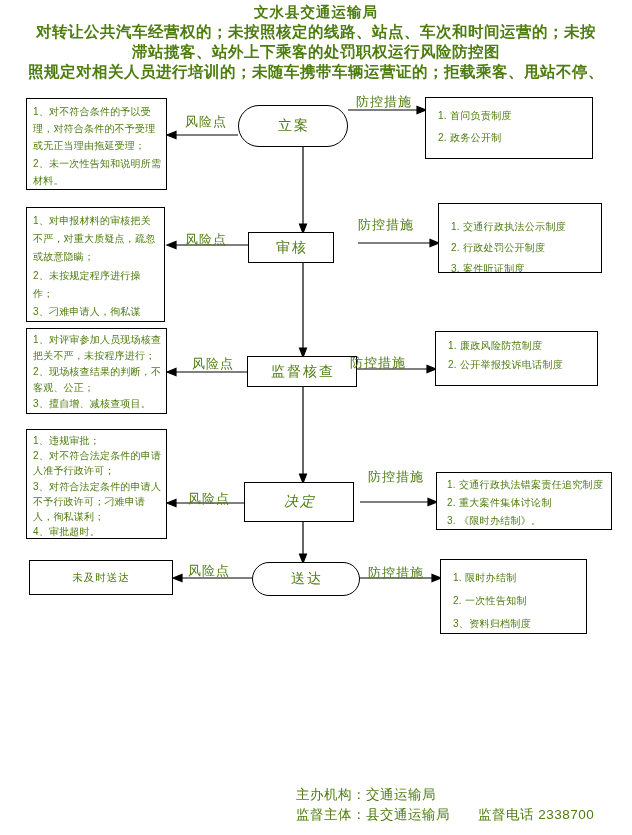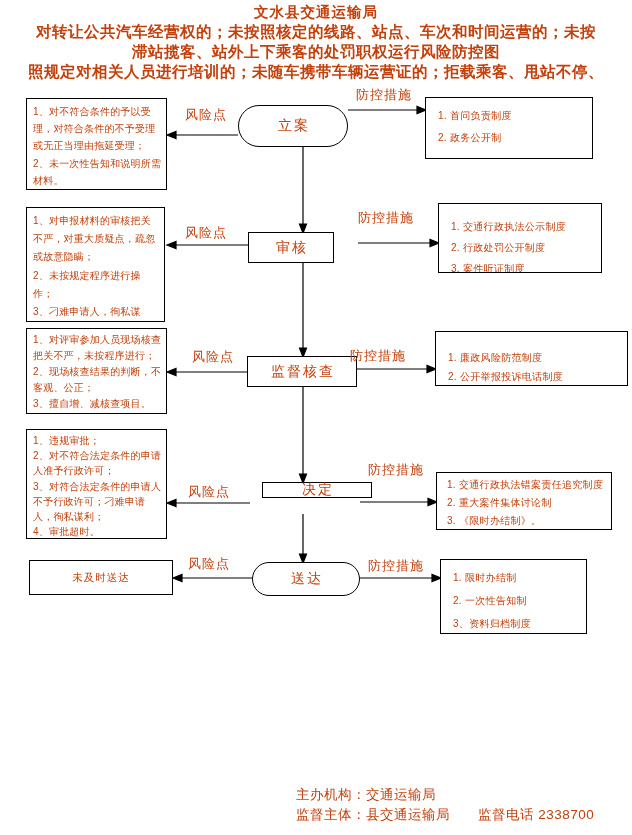--- a/index.html
+++ b/index.html
@@ -1,39 +1,39 @@
 <!DOCTYPE html>
 <html><head>
 <meta charset="utf-8">
 <style>
   html,body{margin:0;padding:0;background:#ffffff;}
   .page{
     position:relative;width:632px;height:835px;background:#ffffff;
-    font-family:"Liberation Sans","DejaVu Sans",sans-serif;color:#c2410c;overflow:hidden;
+    font-family:"Liberation Sans","DejaVu Sans",sans-serif;color:#4d7c0f;overflow:hidden;
   }
   .abs{position:absolute;}
   .doc-title{top:3px;left:0;width:632px;text-align:center;font-size:14.5px;font-weight:bold;letter-spacing:1px;}
   .doc-subtitle{top:22px;left:0;width:632px;text-align:center;font-size:15.5px;font-weight:bold;line-height:20px;letter-spacing:0.5px;}
   .connectors{top:0;left:0;width:632px;height:835px;pointer-events:none;}
   .risk-box{
     border:1.5px solid #000;box-sizing:border-box;background:#fff;
     font-size:10px;letter-spacing:0.2px;padding:4px 3px 0 6px;overflow:hidden;
   }
   .risk-box.center{display:flex;align-items:center;justify-content:center;padding:0;font-size:10.5px;letter-spacing:1px;}
   .ctrl-box{
     border:1.5px solid #000;box-sizing:border-box;background:#fff;
     font-size:10px;letter-spacing:0.3px;overflow:hidden;
   }
   .node{
     border:1.5px solid #000;box-sizing:border-box;background:#fff;
     display:flex;align-items:center;justify-content:center;
     font-size:14px;letter-spacing:2px;padding-left:2px;
   }
   .node.stadium{border-radius:21px;}
-  .flow-label{font-size:13px;letter-spacing:1px;white-space:nowrap;}
+  .flow-label{font-size:13px;letter-spacing:1px;white-space:nowrap;margin-top:7px;}
   .footer-line{left:296px;width:330px;font-size:13.5px;letter-spacing:0.5px;white-space:nowrap;}
 </style>
 </head>
 <body>
 
 <div class="page">
 
   <div class="abs doc-title">文水县交通运输局</div>
   <div class="abs doc-subtitle">
     <div>对转让公共汽车经营权的；未按照核定的线路、站点、车次和时间运营的；未按</div>
@@ -107,33 +107,33 @@
   </div>
 
   <div class="abs risk-box" style="left:26px;top:328px;width:141px;height:86px;line-height:16px;padding-top:3px;">
     <div>1、对评审参加人员现场核查把关不严，未按程序进行；</div>
     <div>2、现场核查结果的判断，不客观、公正；</div>
     <div>3、擅自增、减核查项目。</div>
   </div>
   <div class="abs flow-label" style="left:192px;top:348px;">风险点</div>
   <div class="abs node" style="left:247px;top:356px;width:110px;height:31px;">监督核查</div>
   <div class="abs flow-label" style="left:350px;top:347px;">防控措施</div>
-  <div class="abs ctrl-box" style="left:435px;top:331px;width:193px;height:55px;line-height:19px;padding:16px 0 0 12px;">
+  <div class="abs ctrl-box" style="left:435px;top:331px;width:163px;height:55px;line-height:19px;padding:4px 0 0 12px;">
     <div>1. 廉政风险防范制度</div>
     <div>2. 公开举报投诉电话制度</div>
   </div>
 
   <div class="abs risk-box" style="left:26px;top:429px;width:141px;height:110px;line-height:15.2px;padding-top:3px;">
     <div>1、违规审批；</div>
     <div>2、对不符合法定条件的申请人准予行政许可；</div>
     <div>3、对符合法定条件的申请人不予行政许可；刁难申请人，徇私谋利；</div>
     <div>4、审批超时。</div>
   </div>
   <div class="abs flow-label" style="left:188px;top:483px;">风险点</div>
-  <div class="abs node" style="left:262px;top:482px;width:110px;height:16px;">决定</div>
+  <div class="abs node" style="left:244px;top:482px;width:110px;height:40px;font-style:italic;">决定</div>
   <div class="abs flow-label" style="left:368px;top:461px;">防控措施</div>
   <div class="abs ctrl-box" style="left:436px;top:472px;width:176px;height:58px;line-height:18px;padding:3px 0 0 10px;">
     <div>1. 交通行政执法错案责任追究制度</div>
     <div>2. 重大案件集体讨论制</div>
     <div>3. 《限时办结制》。</div>
   </div>
 
   <div class="abs risk-box center" style="left:29px;top:560px;width:144px;height:35px;">
     <div>未及时送达</div>
   </div>

